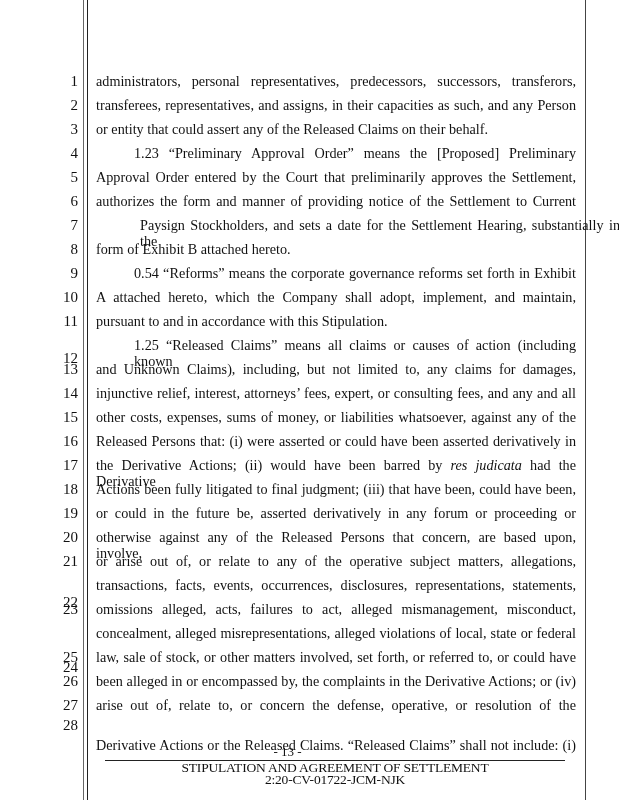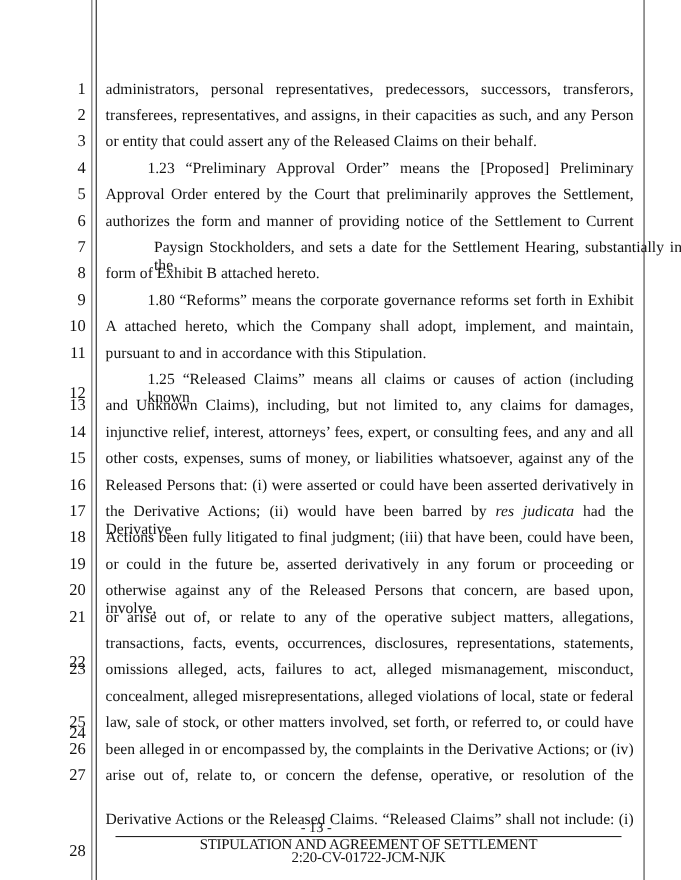--- a/index.html
+++ b/index.html
@@ -53,32 +53,32 @@
     <div class="lineno" style="top: 481px;">18</div>
     <div class="lineno" style="top: 505px;">19</div>
     <div class="lineno" style="top: 529px;">20</div>
     <div class="lineno" style="top: 553px;">21</div>
     <div class="lineno" style="top: 577px; margin-top: 17px;">22</div>
     <div class="lineno" style="top: 601px;">23</div>
     <div class="lineno" style="top: 659px; font-family: Liberation Serif, serif;">24</div>
     <div class="lineno" style="top: 649px;">25</div>
     <div class="lineno" style="top: 673px;">26</div>
     <div class="lineno" style="top: 697px;">27</div>
-    <div class="lineno" style="top: 766px;">28</div>
+    <div class="lineno" style="top: 717px;">28</div>
   </div>
 <div id="body-text">
     <div class="textline justify" style="top: 73px;">administrators, personal representatives, predecessors, successors, transferors,</div>
     <div class="textline justify" style="top: 97px;">transferees, representatives, and assigns, in their capacities as such, and any Person</div>
     <div class="textline" style="top: 121px;">or entity that could assert any of the Released Claims on their behalf.</div>
     <div class="textline justify indent" style="top: 145px;">1.23 “Preliminary Approval Order” means the [Proposed] Preliminary</div>
     <div class="textline justify" style="top: 169px;">Approval Order entered by the Court that preliminarily approves the Settlement,</div>
     <div class="textline justify" style="top: 193px;">authorizes the form and manner of providing notice of the Settlement to Current</div>
     <div class="textline justify" style="top: 217px; margin-left: 44px;">Paysign Stockholders, and sets a date for the Settlement Hearing, substantially in the</div>
     <div class="textline" style="top: 241px;">form of Exhibit B attached hereto.</div>
-    <div class="textline justify indent" style="top: 265px;">1.80 “Reforms” means the corporate governance reforms set forth in Exhibit</div>
+    <div class="textline justify indent" style="top: 265px;">0.54 “Reforms” means the corporate governance reforms set forth in Exhibit</div>
     <div class="textline justify" style="top: 289px;">A attached hereto, which the Company shall adopt, implement, and maintain,</div>
     <div class="textline" style="top: 313px;">pursuant to and in accordance with this Stipulation.</div>
     <div class="textline justify indent" style="top: 337px;">1.25 “Released Claims” means all claims or causes of action (including known</div>
     <div class="textline justify" style="top: 361px;">and Unknown Claims), including, but not limited to, any claims for damages,</div>
     <div class="textline justify" style="top: 385px;">injunctive relief, interest, attorneys’ fees, expert, or consulting fees, and any and all</div>
     <div class="textline justify" style="top: 409px;">other costs, expenses, sums of money, or liabilities whatsoever, against any of the</div>
     <div class="textline justify" style="top: 433px;">Released Persons that: (i) were asserted or could have been asserted derivatively in</div>
     <div class="textline justify" style="top: 457px;"><span>the Derivative Actions; (ii) would have been barred by </span><i>res judicata</i><span> had the Derivative</span></div>
     <div class="textline justify" style="top: 481px;">Actions been fully litigated to final judgment; (iii) that have been, could have been,</div>
     <div class="textline justify" style="top: 505px;">or could in the future be, asserted derivatively in any forum or proceeding or</div>

